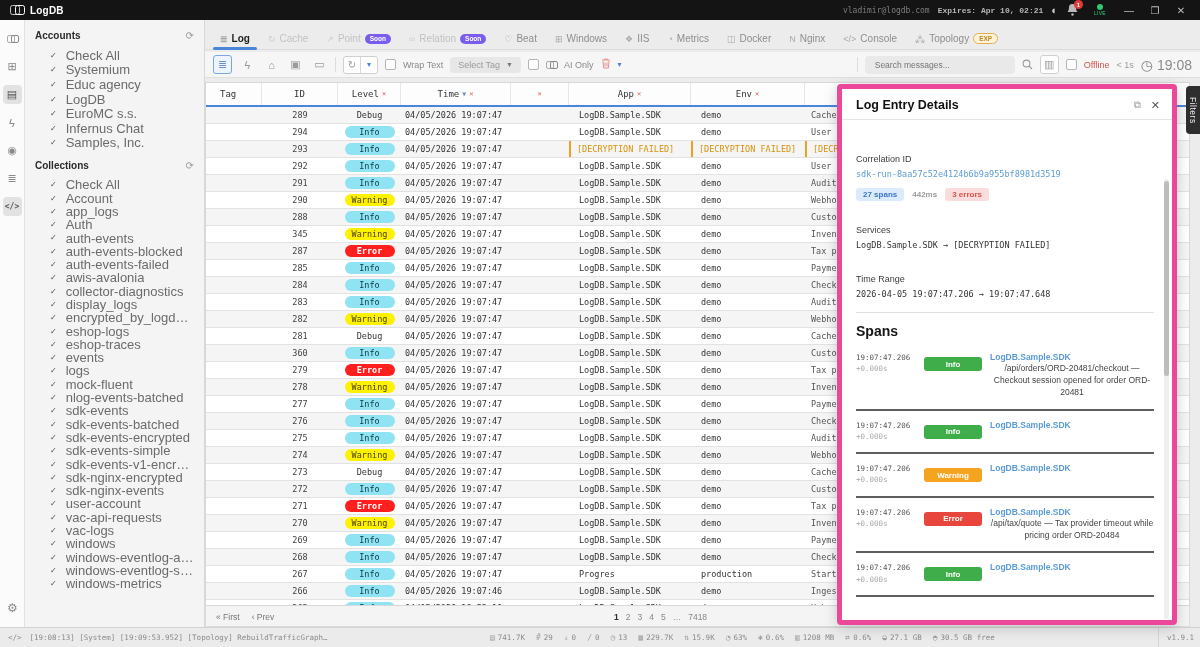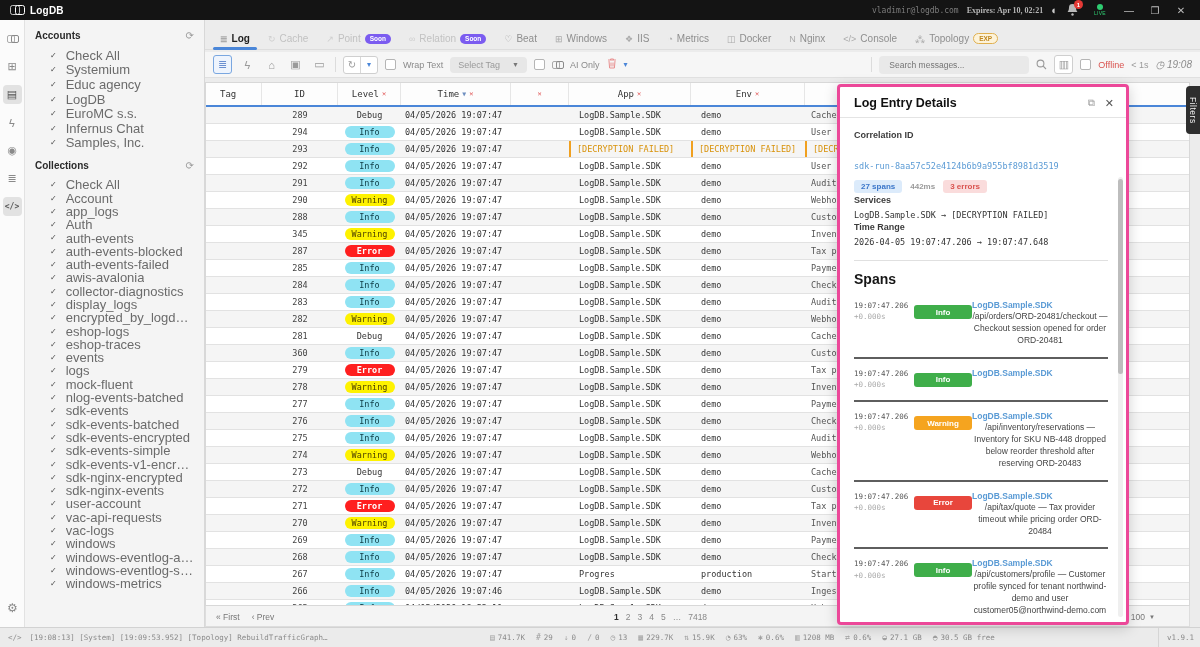--- a/index.html
+++ b/index.html
@@ -11,21 +11,21 @@
   .topbar{position:absolute;left:0;top:0;width:1200px;height:20px;background:#141414;
           display:flex;align-items:center;padding:0 10px;box-sizing:border-box;gap:8px;color:#ddd;}
   .logo-wrap{display:flex;align-items:center;gap:5px;}
   .logo-mark{position:relative;width:15px;height:10px;}
   .logo-mark i{position:absolute;top:0;width:8px;height:8px;border:1.5px solid #fff;border-radius:2.5px;display:block;}
   .logo-mark i:first-child{left:0;opacity:.75}
   .logo-mark i:last-child{left:5px;}
   .logo-title{font-size:10px;font-weight:bold;color:#fff;letter-spacing:.2px;}
   .tb-spacer{flex:1;}
   .tb-account{font-family:"DejaVu Sans Mono",monospace;font-size:8px;color:#7d7d7d;}
-  .tb-expires{font-family:Liberation Serif, serif;font-size:8px;color:#b5b5b5;font-weight:bold;}
+  .tb-expires{font-family:Liberation Mono, monospace;font-size:8px;color:#b5b5b5;font-weight:bold;}
   .tb-icon{font-size:11px;color:#c9c9c9;line-height:1;}
   .bell-wrap{position:relative;width:14px;height:14px;display:flex;align-items:center;justify-content:center;}
   .bell-badge{position:absolute;top:-3px;right:-3px;width:9px;height:9px;border-radius:50%;background:#e53935;
               color:#fff;font-size:6px;display:flex;align-items:center;justify-content:center;font-weight:bold;}
   .live-wrap{display:flex;flex-direction:column;align-items:center;line-height:1;margin:0 6px;}
   .live-dot{width:6px;height:6px;border-radius:50%;background:#2ecc71;}
   .live-label{font-size:5px;color:#2ecc71;margin-top:1px;letter-spacing:.3px;}
   .win-btn{color:#bdbdbd;font-size:10px;width:18px;text-align:center;}
 
   
@@ -68,33 +68,33 @@
   .toolbar{position:absolute;left:0;top:32px;width:995px;height:26px;background:#f6f6f6;border-bottom:1px solid #e0e0e0;
            display:flex;align-items:center;gap:7px;padding:0 8px;box-sizing:border-box;}
   .tbtn{width:17px;height:17px;display:flex;align-items:center;justify-content:center;color:#9a9a9a;font-size:11px;border-radius:3px;}
   .tbtn.active{border:1px solid #7aa7e0;background:#eef4fd;color:#6b8fd0;}
   .tsep{width:1px;height:15px;background:#dcdcdc;}
   .tbtn-combo{display:flex;border:1px solid #cfcfcf;border-radius:3px;background:#fff;}
   .tbtn-combo .half{width:16px;height:16px;display:flex;align-items:center;justify-content:center;font-size:10px;color:#9a9a9a;}
   .tbtn-combo .half.caret{border-left:1px solid #d8d8d8;color:#4a86d8;font-size:8px;}
   .chk{width:9px;height:9px;border:1px solid #b5b5b5;border-radius:2px;background:#fff;}
   .tlabel{font-size:9px;color:#8b8b8b;}
-  .tselect{display:flex;align-items:center;gap:12px;background:#e7e7e7;border-radius:4px;padding:3px 8px;font-size:9px;color:#9a9a9a;}
+  .tselect{display:flex;align-items:center;gap:6px;background:#e7e7e7;border-radius:4px;padding:3px 8px;font-size:9px;color:#9a9a9a;}
   .tselect .caret{font-size:7px;color:#777;}
   .mini-logo{position:relative;width:11px;height:8px;}
   .mini-logo i{position:absolute;top:0;width:6px;height:6px;border:1.2px solid #8a8a8a;border-radius:2px;display:block;}
   .mini-logo i:first-child{left:0;opacity:.7}.mini-logo i:last-child{left:4px;}
   .trash{color:#e89090;font-size:11px;}
   .caret-blue{color:#4a86d8;font-size:8px;}
   .search-box{display:flex;align-items:center;background:#e9e9e9;border-radius:4px;height:18px;width:150px;padding:0 8px;box-sizing:border-box;}
   .search-box input{border:none;background:transparent;outline:none;font-size:8.5px;color:#555;width:100%;
                     font-family:"Liberation Sans",sans-serif;}
   .offline{font-size:9px;color:#d9534f;}
   .latency{font-size:9px;color:#9a9a9a;}
-  .clock{font-size:10px;color:#8b8b8b;font-style:italic;}
+  .clock{font-size:14px;color:#8b8b8b;}
 
   
   .table{position:absolute;left:0;top:62px;width:985px;height:524px;background:#fff;border:1px solid #d8d8d8;
          box-sizing:border-box;overflow:hidden;font-family:"DejaVu Sans Mono",monospace;}
   .trow{display:grid;grid-template-columns:56px 76px 63px 110px 58px 122px 114px minmax(0,1fr);}
   .thead{height:22px;border-bottom:2px solid #4a86d8;background:#fdfdfd;}
   .thead .tcell{display:flex;align-items:center;justify-content:center;font-size:9px;font-weight:normal;color:#333;
                 border-right:1px solid #e6e6e6;gap:3px;}
   .thead .tcell:first-child{justify-content:flex-start;padding-left:14px;}
   .thead .tcell:last-child{border-right:none;}
@@ -119,38 +119,38 @@
   .pager{position:absolute;left:0;top:586px;width:985px;height:21px;background:#f4f4f4;border:1px solid #ddd;border-top:none;
          box-sizing:border-box;font-size:8.5px;color:#777;}
   .pg-left{position:absolute;left:10px;top:0;height:21px;display:flex;align-items:center;gap:12px;}
   .pg-pages{position:absolute;left:408px;top:0;height:21px;display:flex;align-items:center;gap:7px;}
   .pg-page{color:#888;}
   .pg-page.cur{color:#2f2f2f;font-weight:bold;}
   .pg-right{position:absolute;right:34px;top:0;height:21px;display:flex;align-items:center;gap:12px;color:#9a9a9a;}
   .pg-select{display:flex;align-items:center;gap:4px;color:#777;}
 
   
-  .panel{position:absolute;left:837px;top:84px;width:292px;height:541px;background:#fff;border:3px solid #ec4899;
+  .panel{position:absolute;left:837px;top:84px;width:340px;height:541px;background:#fff;border:5px solid #ec4899;
          border-radius:4px;box-shadow:0 3px 14px rgba(0,0,0,.18);box-sizing:border-box;overflow:hidden;z-index:5;}
   .panel-head{display:flex;align-items:center;padding:9px 12px 7px 14px;border-bottom:1px solid #e4e4e4;}
   .panel-title{font-size:12.5px;font-weight:bold;color:#111;flex:1;}
   .p-icon{color:#9a9a9a;font-size:10px;margin-left:10px;}
   .p-close{color:#555;font-size:11px;margin-left:10px;}
   .panel-body{padding:10px 18px 0 14px;}
   .pb-h2{font-size:12px;font-weight:bold;color:#161616;margin:2px 0 4px 0;}
-  .pb-label{font-size:9px;font-weight:bold;color:#3c3c3c;margin-top:2px;}
-  .pb-link{font-family:"DejaVu Sans Mono",monospace;font-size:8.5px;color:#5b9bd5;margin-top:21px;}
+  .pb-label{font-size:9px;font-weight:normal;color:#3c3c3c;margin-top:24px;}
+  .pb-link{font-family:"DejaVu Sans Mono",monospace;font-size:8.5px;color:#5b9bd5;margin-top:5px;}
   .pb-badges{display:flex;align-items:center;gap:8px;margin-top:9px;}
   .b-pill{font-size:8px;font-weight:bold;padding:2px 7px;border-radius:3px;}
   .b-spans{background:#dcebfb;color:#3b76c9;}
   .b-ms{color:#9a9a9a;padding:2px 0;}
   .b-err{background:#fadcdc;color:#d9534f;}
   .pb-mono{font-family:"DejaVu Sans Mono",monospace;font-size:8.5px;color:#333;margin-top:5px;}
   .pb-hr{border:none;border-top:1px solid #e0e0e0;margin:13px 0 10px 0;}
-  .span-item{display:flex;gap:0;padding:9px 0 10px 0;border-bottom:2px solid #5e5e5e;}
+  .span-item{display:flex;gap:8px;padding:9px 0 10px 0;border-bottom:2px solid #5e5e5e;}
   .sp-ts{width:60px;flex:none;font-family:"DejaVu Sans Mono",monospace;font-size:7.5px;color:#555;line-height:1.5;}
   .sp-off{color:#a8a8a8;}
   .sp-badge-col{width:58px;flex:none;padding-top:5px;}
   .sp-pill{display:block;text-align:center;font-size:8px;font-weight:bold;color:#fff;border-radius:3px;padding:2.5px 0;}
   .sp-Info{background:#3fae4a;}.sp-Warning{background:#f5a41f;}.sp-Error{background:#e8463c;}
   .sp-content{flex:1;min-width:0;}
   .sp-link{font-size:8.5px;font-weight:bold;color:#5b9bd5;}
   .sp-text{font-size:8.5px;color:#444;line-height:1.4;margin-top:1px;text-align:center;}
   .panel-sb{position:absolute;top:90px;right:3px;width:5px;height:440px;background:#efefef;border-radius:3px;}
   .panel-sb-thumb{position:absolute;top:2px;left:0;width:5px;height:195px;background:#bdbdbd;border-radius:3px;}
@@ -969,21 +969,20 @@
           <div class="span-item">
             <div class="sp-ts">
               <div>19:07:47.206</div>
               <div class="sp-off">+0.000s</div>
             </div>
             <div class="sp-badge-col">
               <span class="sp-pill sp-Warning">Warning</span>
             </div>
             <div class="sp-content">
               <div class="sp-link">LogDB.Sample.SDK</div>
-              <div class="sp-text">/api/inventory/reservations — Inventory for SKU NB-448 dropped below reorder threshold after reserving ORD-20483</div>
             </div>
           </div>
           <div class="span-item">
             <div class="sp-ts">
               <div>19:07:47.206</div>
               <div class="sp-off">+0.000s</div>
             </div>
             <div class="sp-badge-col">
               <span class="sp-pill sp-Error">Error</span>
             </div>
@@ -995,21 +994,20 @@
           <div class="span-item">
             <div class="sp-ts">
               <div>19:07:47.206</div>
               <div class="sp-off">+0.000s</div>
             </div>
             <div class="sp-badge-col">
               <span class="sp-pill sp-Info">Info</span>
             </div>
             <div class="sp-content">
               <div class="sp-link">LogDB.Sample.SDK</div>
-              <div class="sp-text">/api/customers/profile — Customer profile synced for tenant northwind-demo and user customer05@northwind-demo.com</div>
             </div>
           </div>
         </div>
     </div>
     <div class="panel-sb">
         <div class="panel-sb-thumb"></div>
       </div>
   </div>
 
   <div class="filters-tab">Filters</div>

